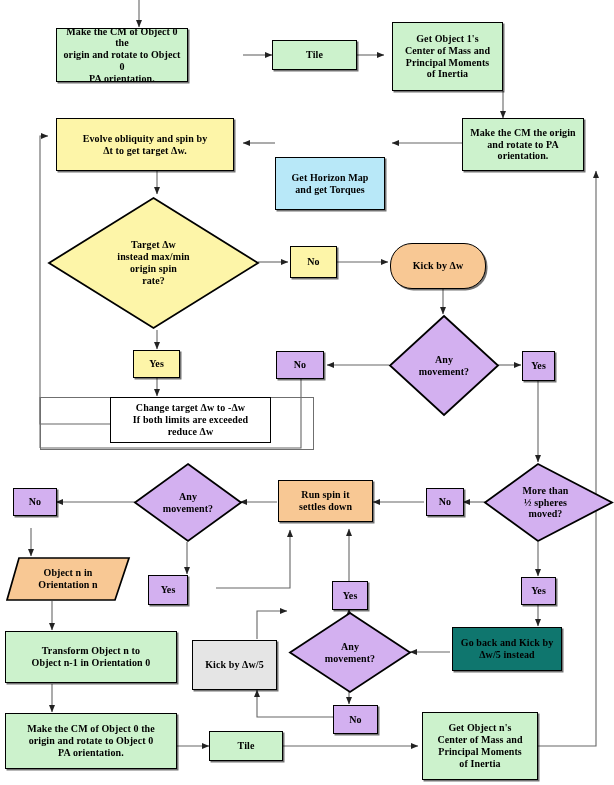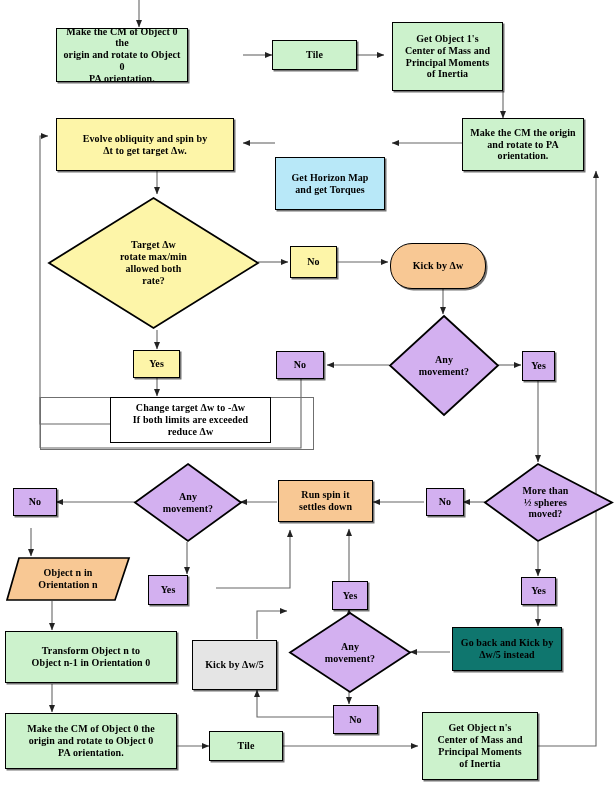--- a/index.html
+++ b/index.html
@@ -190,22 +190,22 @@
       <span>Δt to get target Δw.</span>
     </span>
   </div>
 
   <div class="node diamond" style="left:47px;top:196px;width:213px;height:134px;">
     <svg viewBox="0 0 213 134" style="position:absolute;left:0;top:0;width:213px;height:134px;">
       <polygon points="106.5,2 211,67 106.5,132 2,67" fill="#fdf5a8" stroke="#000000" stroke-width="1.8"></polygon>
     </svg>
     <span class="lbl">
       <span>Target Δw</span><br>
-      <span>rotate max/min</span><br>
-      <span>allowed both</span><br>
+      <span>instead max/min</span><br>
+      <span>origin spin</span><br>
       <span>rate?</span>
     </span>
   </div>
 
   <div class="node proc" style="left:290px;top:246px;width:47px;height:32px;background:#fdf5a8;">
     <span class="lbl">No</span>
   </div>
 
   <div class="node proc" style="left:390px;top:243px;width:96px;height:46px;background:#f8c894;border-radius:22px;">
     <span class="lbl">Kick by Δw</span>

